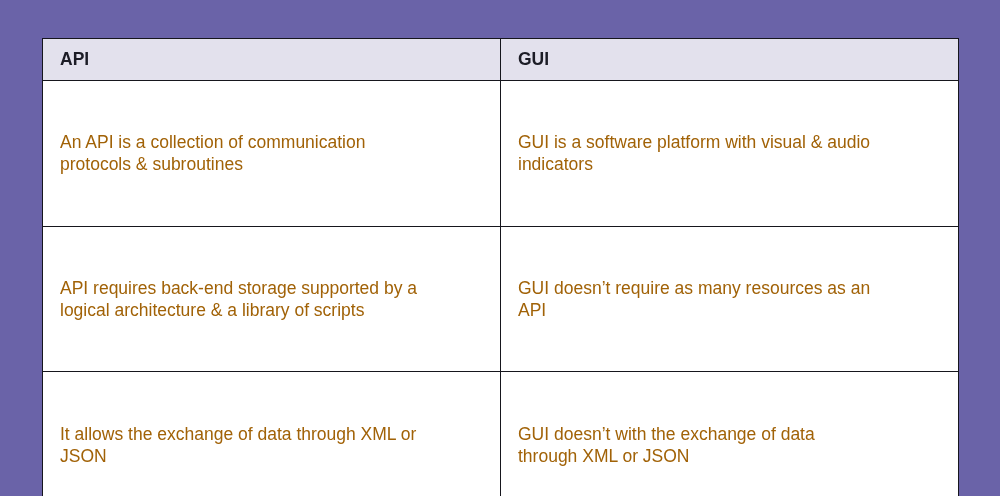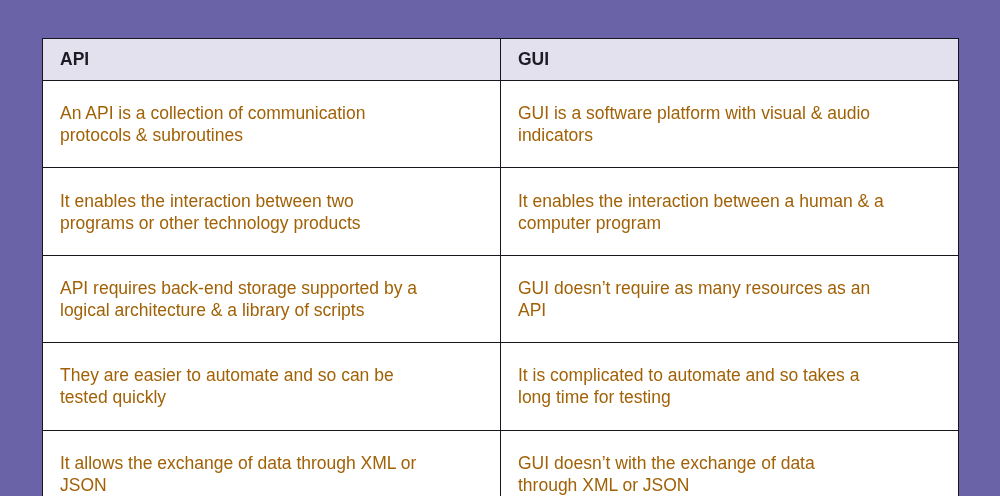--- a/index.html
+++ b/index.html
@@ -68,36 +68,24 @@
       </tr>
     </thead>
     <tbody>
       <tr>
         <td><span class="cell-text">An API is a collection of communication
 protocols &amp; subroutines</span></td>
         <td><span class="cell-text">GUI is a software platform with visual &amp; audio
 indicators</span></td>
       </tr>
       <tr>
-        <td><span class="cell-text">It enables the interaction between two
-programs or other technology products</span></td>
-        <td><span class="cell-text">It enables the interaction between a human &amp; a
-computer program</span></td>
-      </tr>
-      <tr>
         <td><span class="cell-text">API requires back-end storage supported by a
 logical architecture &amp; a library of scripts</span></td>
         <td><span class="cell-text">GUI doesn’t require as many resources as an
 API</span></td>
-      </tr>
-      <tr>
-        <td><span class="cell-text">They are easier to automate and so can be
-tested quickly</span></td>
-        <td><span class="cell-text">It is complicated to automate and so takes a
-long time for testing</span></td>
       </tr>
       <tr>
         <td><span class="cell-text">It allows the exchange of data through XML or
 JSON</span></td>
         <td><span class="cell-text">GUI doesn’t with the exchange of data
 through XML or JSON</span></td>
       </tr>
     </tbody>
   </table>
 </div>

